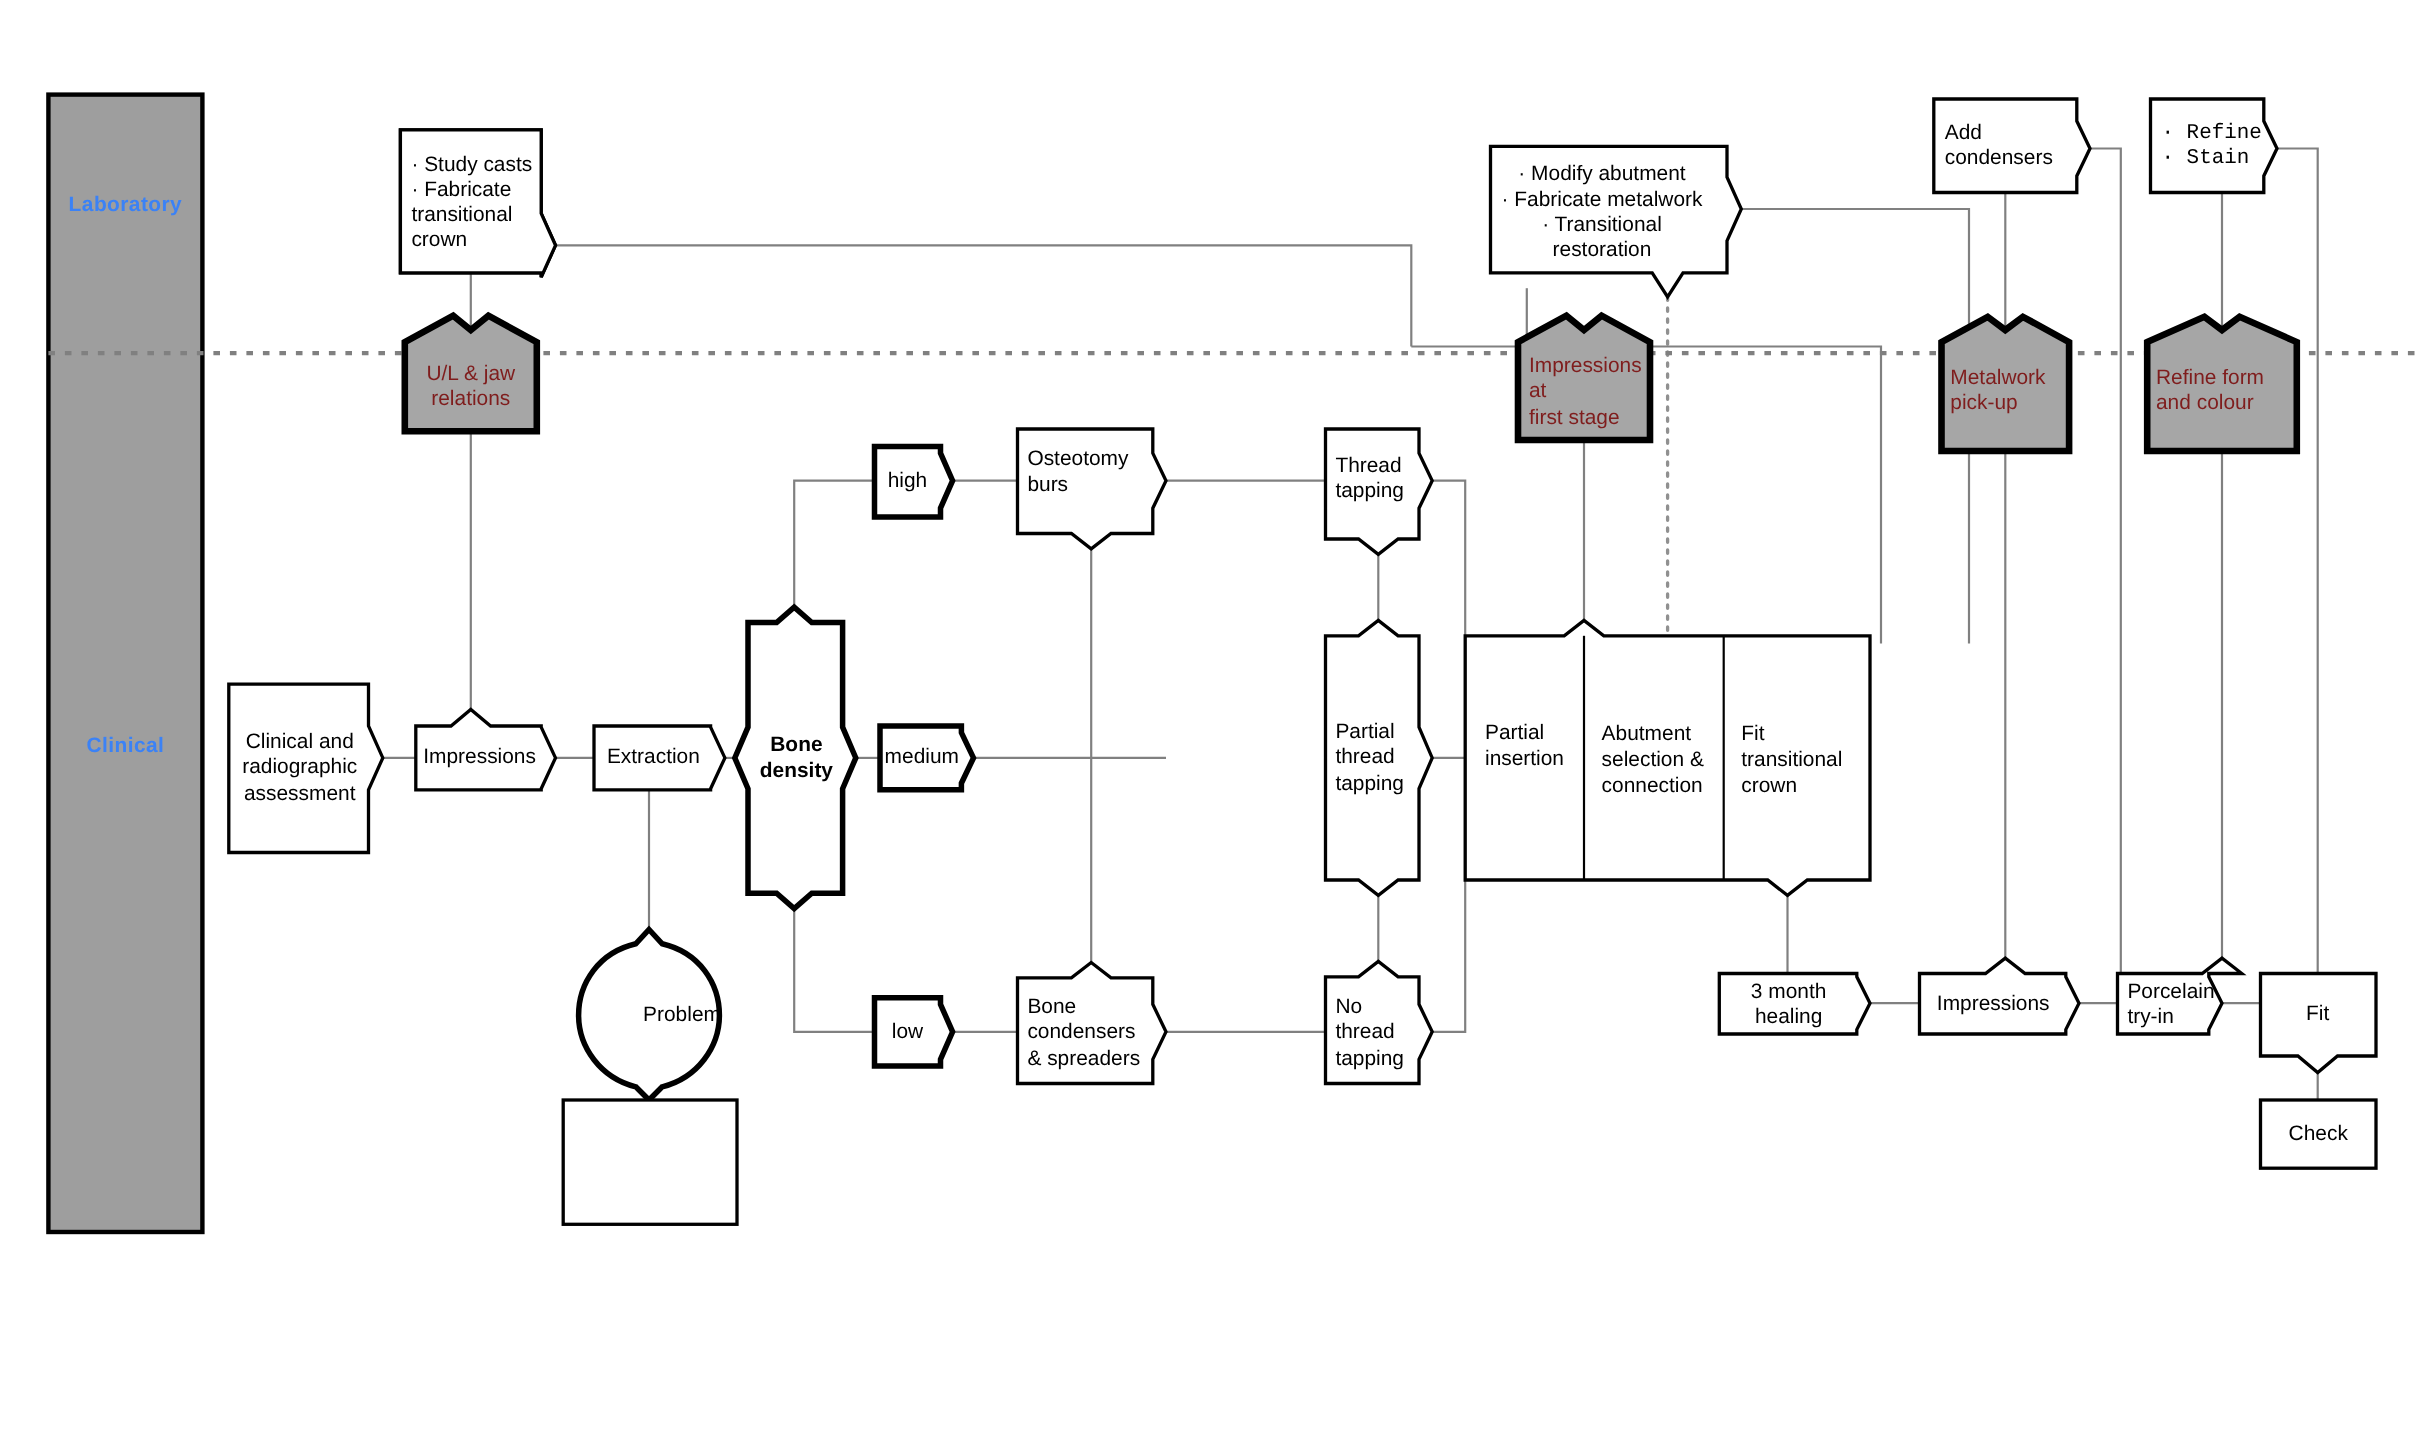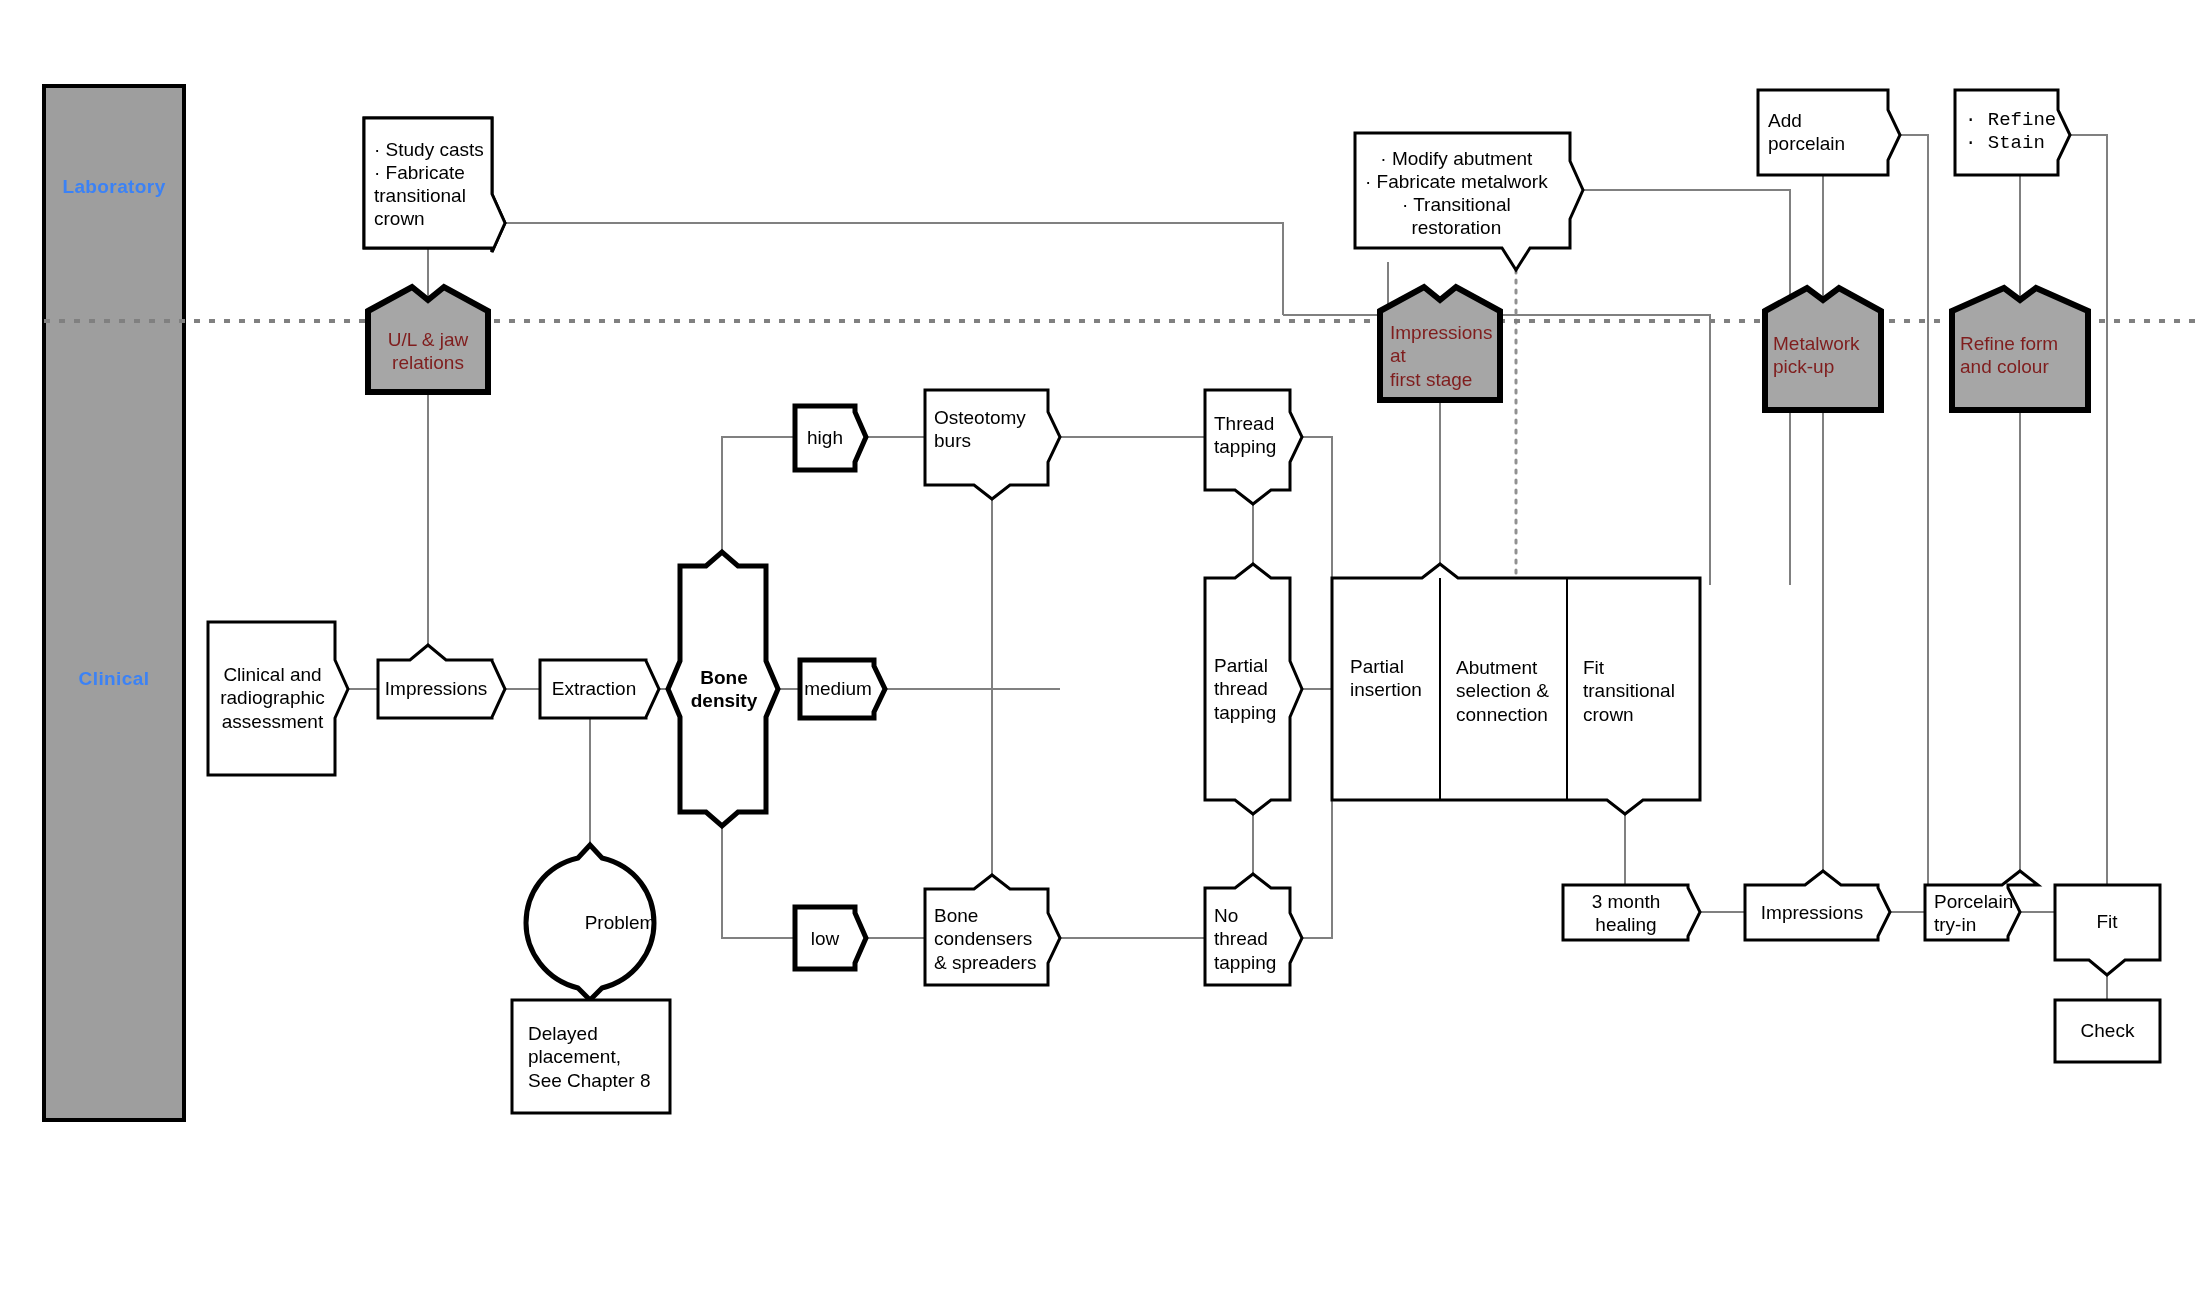--- a/index.html
+++ b/index.html
@@ -219,44 +219,41 @@
   <div class="nodetext left" style="left:1365px;top:143px;width:210px;height:100px;text-align:center;">· Modify abutment
 · Fabricate metalwork
 · Transitional
   restoration</div>
 
   <div class="nodetext white left" style="left:1390px;top:316px;width:110px;height:80px;">Impressions
 at
 first stage</div>
 
   <div class="nodetext left" style="left:1768px;top:100px;width:120px;height:64px;">Add
-porcelain</div>
+condensers</div>
 
   <div class="nodetext white left" style="left:1773px;top:320px;width:115px;height:70px;">Metalwork
 pick-up</div>
 
   <div class="nodetext left" style="left:1965px;top:100px;width:100px;height:64px;font-family:Liberation Mono, monospace;">· Refine
 · Stain</div>
 
   <div class="nodetext white left" style="left:1960px;top:320px;width:128px;height:70px;">Refine form
 and colour</div>
 
   <div class="nodetext" style="left:210px;top:652px;width:125px;height:92px;">Clinical and
 radiographic
 assessment</div>
 
   <div class="nodetext" style="left:380px;top:660px;width:112px;height:58px;">Impressions</div>
 
   <div class="nodetext" style="left:542px;top:660px;width:104px;height:58px;">Extraction</div>
 
   <div class="nodetext" style="left:530px;top:895px;width:120px;height:56px;margin-left:30px;">Problem</div>
 
-  <div class="nodetext left" style="left:528px;top:1014px;width:140px;height:86px;">Delayed
-placement,
-See Chapter 8</div>
 
   <div class="nodetext bold" style="left:682px;top:655px;width:84px;height:68px;">Bone
 density</div>
 
   <div class="nodetext" style="left:797px;top:410px;width:56px;height:56px;">high</div>
 
   <div class="nodetext" style="left:802px;top:662px;width:72px;height:54px;">medium</div>
 
   <div class="nodetext" style="left:797px;top:911px;width:56px;height:56px;">low</div>
 

